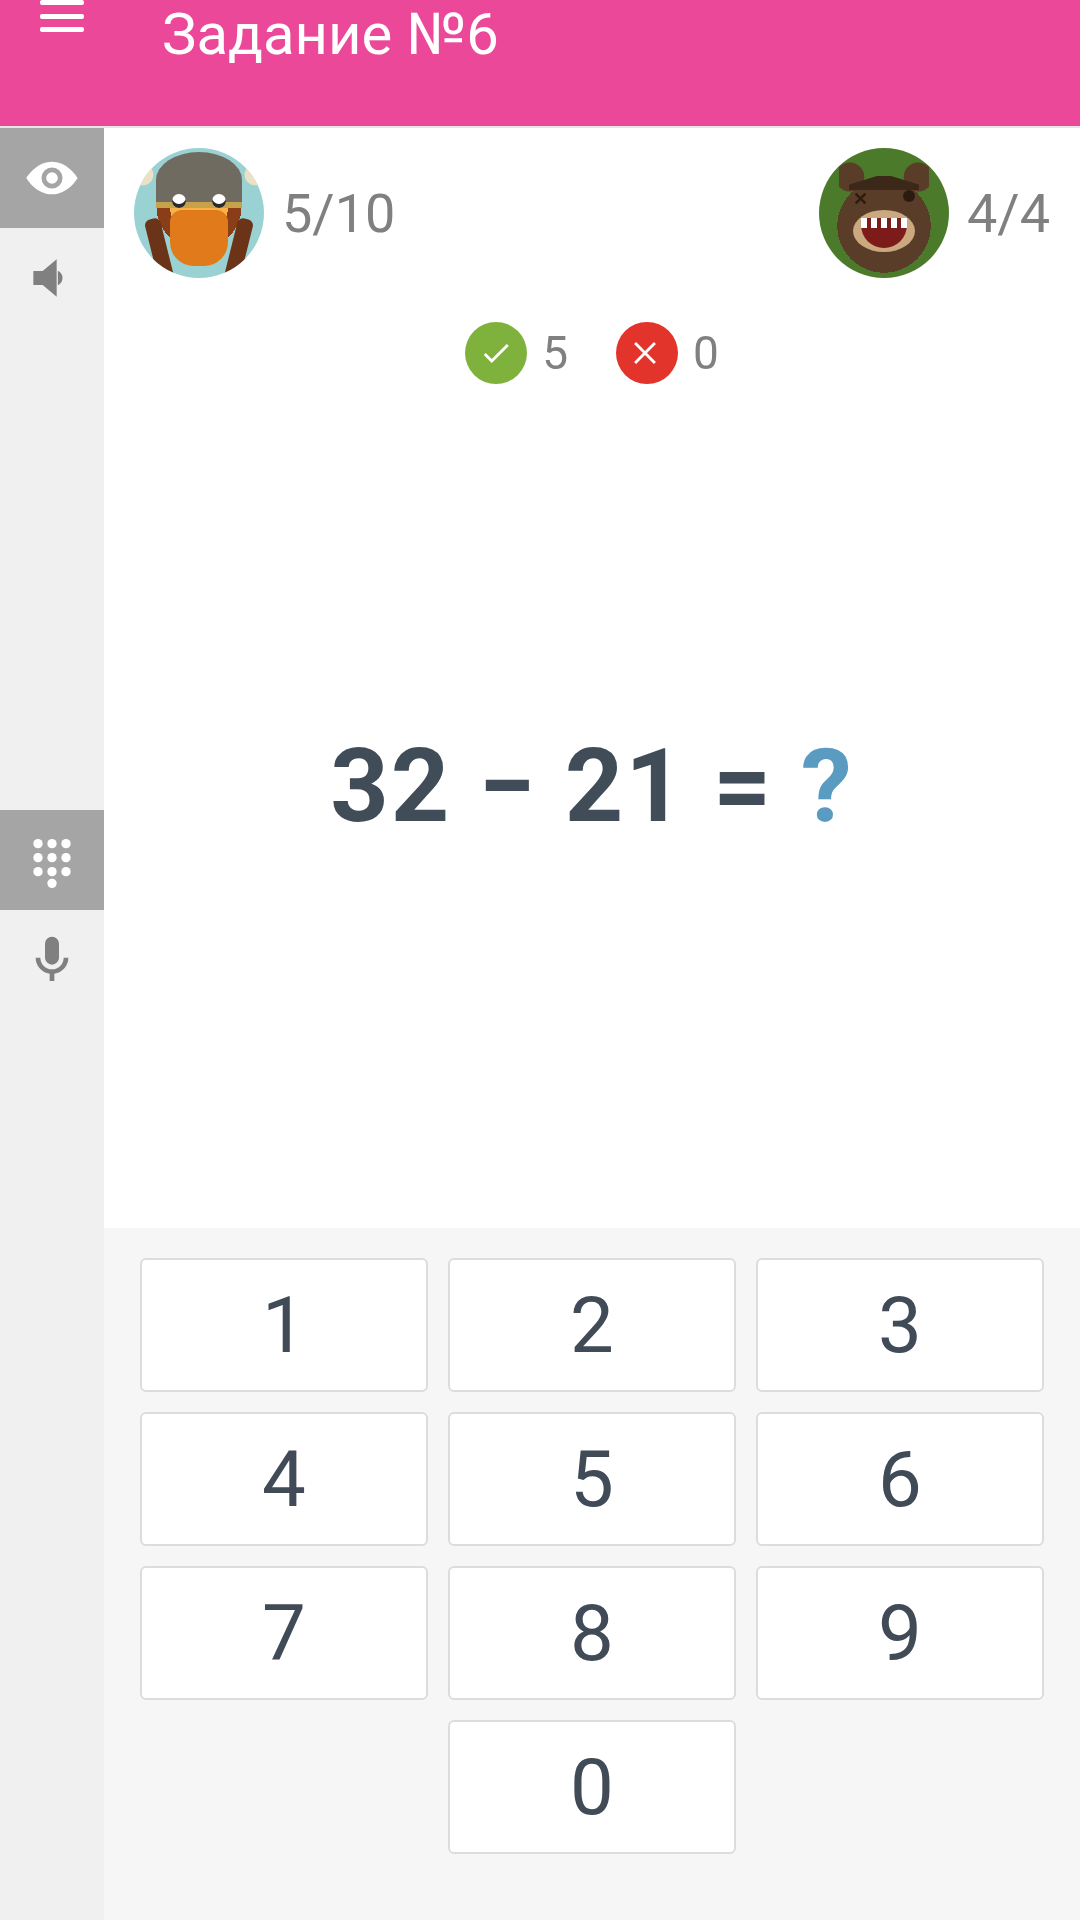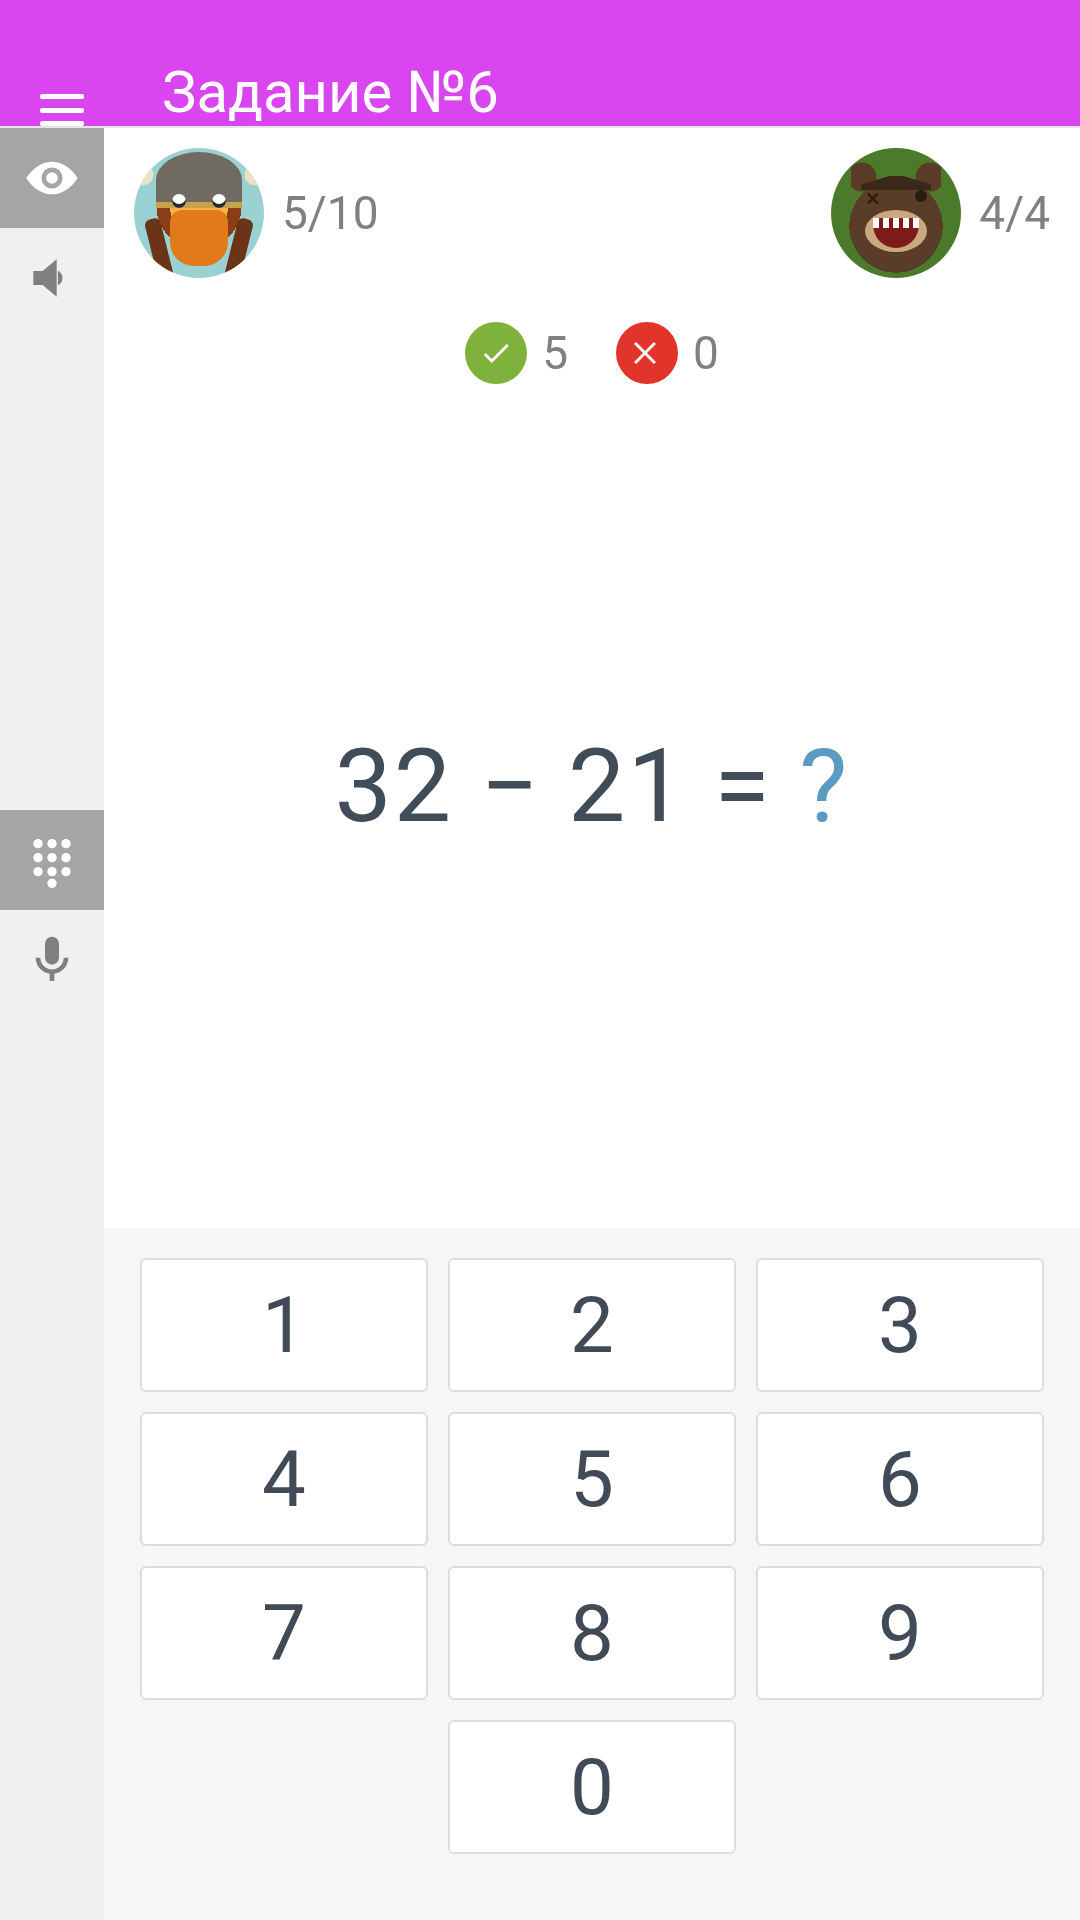--- a/index.html
+++ b/index.html
@@ -1,53 +1,53 @@
 <!DOCTYPE html>
 <html><head>
   <meta charset="utf-8">
   <style>
     * { margin: 0; padding: 0; box-sizing: border-box; }
     html, body { width: 1080px; height: 1920px; overflow: hidden; font-family: -apple-system, BlinkMacSystemFont, "Segoe UI", Roboto, Arial, sans-serif; }
     body { display: flex; flex-direction: column; background: #f0f0f0; }
 
     .header {
-      display: flex; align-items: flex-end; height: 128px;
-      background: #d946ef; padding-left: 40px; gap: 78px;
+      display: flex; align-items: flex-start; height: 128px;
+      background: #ec4899; padding-left: 40px; gap: 78px;
       border-bottom: 2px solid #e6e6e6;
     }
     .menu-icon { width: 44px; height: 32px; display: flex; flex-direction: column; justify-content: space-between; }
     .menu-icon span { display: block; height: 5px; background: #fff; border-radius: 2px; }
     .header-title { font-size: 58px; font-weight: 400; color: #fff; }
 
     .content { flex: 1; display: flex; }
 
     .sidebar { width: 104px; display: flex; flex-direction: column; }
     .sidebar-item { width: 104px; height: 100px; display: flex; align-items: center; justify-content: center; }
     .sidebar-item.active { background: #a5a5a5; }
     .sidebar-item .icon { width: 56px; height: 56px; fill: #808080; }
     .sidebar-item.active .icon { fill: #fff; }
     .sidebar-spacer { flex: 1; }
 
     .main { flex: 1; background: #fff; display: flex; flex-direction: column; }
 
     .scores { display: flex; align-items: center; padding: 20px 30px 0; justify-content: space-between; }
     .score-block { display: flex; align-items: center; gap: 18px; }
     .avatar { width: 130px; height: 130px; border-radius: 50%; display: flex; align-items: center; justify-content: center; position: relative; overflow: hidden; }
-    .score-text { font-size: 46px; color: #808080; text-align: center; }
+    .score-text { font-size: 54px; color: #808080; text-align: center; }
 
     .stats { display: flex; align-items: center; justify-content: center; gap: 48px; margin-top: 44px; }
     .stat { display: flex; align-items: center; gap: 15px; }
     .stat-badge { width: 62px; height: 62px; border-radius: 50%; display: flex; align-items: center; justify-content: center; }
     .stat-badge.correct { background: #7fb23d; }
     .stat-badge.incorrect { background: #e3342c; }
     .stat-badge svg { width: 34px; height: 34px; fill: #fff; }
     .stat-value { font-size: 46px; color: #808080; }
 
     .problem { flex: 1; display: flex; align-items: center; justify-content: center; padding-bottom: 40px; }
-    .expression { font-size: 102px; font-weight: 400; letter-spacing: 2px; color: #404c57; white-space: pre; }
+    .expression { font-size: 102px; font-weight: 700; letter-spacing: 2px; color: #404c57; white-space: pre; }
     .question-mark { color: #5a9bc1; }
 
     .keypad-area { background: #f6f6f6; padding: 30px 36px 66px; }
     .keypad { display: grid; grid-template-columns: repeat(3, 1fr); gap: 20px; }
     .key { height: 134px; background: #fff; border: 2px solid #dcdcdc; border-radius: 6px;
            display: flex; align-items: center; justify-content: center;
            font-size: 78px; color: #404b57; cursor: pointer; }
     .key-0wrap { grid-column: 2 / 3; }
 
     

